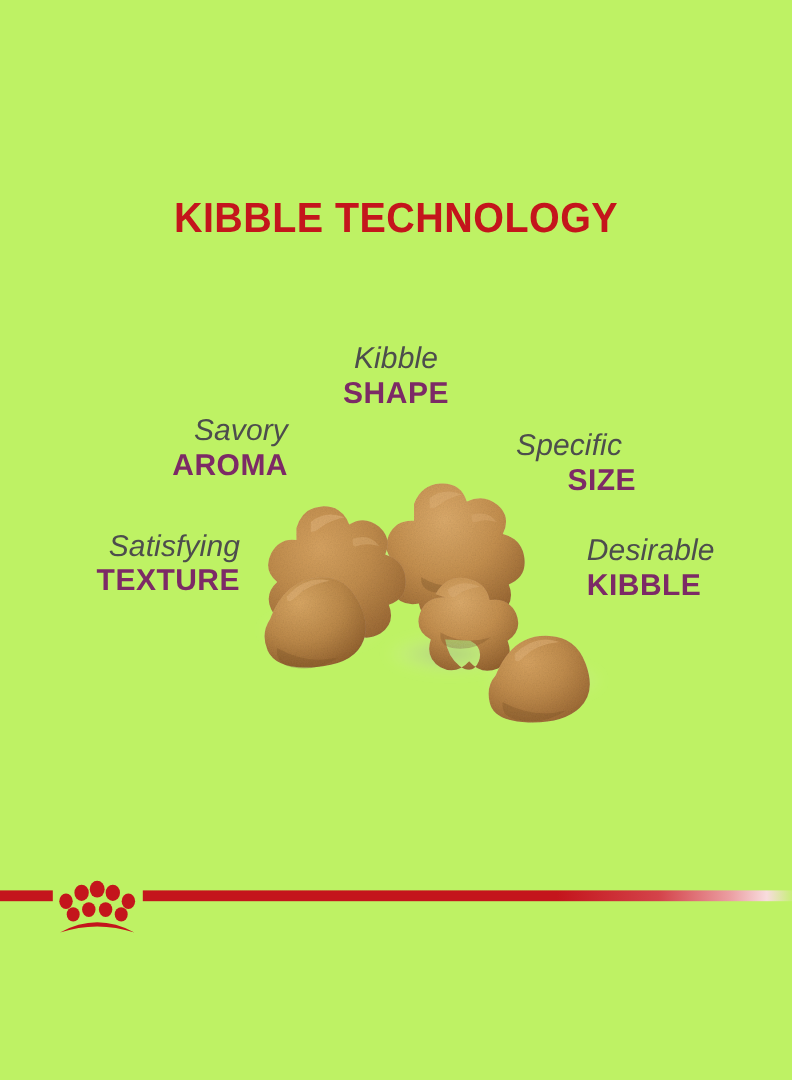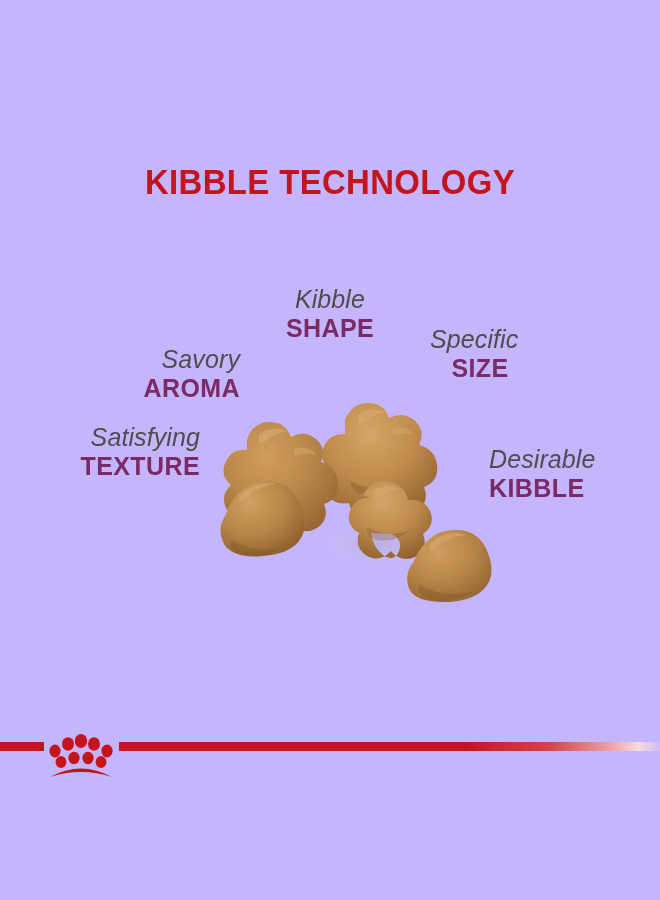--- a/index.html
+++ b/index.html
@@ -12,21 +12,21 @@
     height: 900px;
     position: relative;
     overflow: hidden;
     font-family: "Liberation Sans", sans-serif;
     -webkit-font-smoothing: antialiased;
   }
 
   .page {
     position: absolute;
     inset: 0;
-    background: #c4b5fd;
+    background: #bef264;
   }
 
   
   .title {
     position: absolute;
     top: 162px;
     left: 0;
     width: 660px;
     text-align: center;
     color: #c4151c;
@@ -59,26 +59,26 @@
     font-family: "Liberation Sans", sans-serif;
     font-weight: bold;
     font-size: 25px;
     color: #7c2a66;
     letter-spacing: 0.4px;
     margin-top: 2px;
   }
 
   .label-shape   { top: 286px; left: 0;   width: 660px; text-align: center; }
   .label-aroma   { top: 346px; left: 0;   width: 240px; text-align: right; }
-  .label-size    { top: 326px; left: 430px; width: 200px; text-align: left; }
-  .label-texture { top: 424px; left: 0;   width: 200px; text-align: right; }
+  .label-size    { top: 358px; left: 430px; width: 200px; text-align: left; }
+  .label-texture { top: 442px; left: 0;   width: 200px; text-align: right; }
   .label-flavors { top: 446px; left: 489px; width: 190px; text-align: left; }
 
   .label-shape .key   { text-align: center; }
-  .label-size .key    { text-align: center; width: 100px; }
+  .label-size .key    { text-align: right; width: 100px; }
   .label-aroma .key   { text-align: right; }
   .label-texture .key { }
   .label-flavors .key { text-align: left; }
 
   
   .kibble-stage {
     position: absolute;
     left: 195px;
     top: 385px;
     width: 340px;

